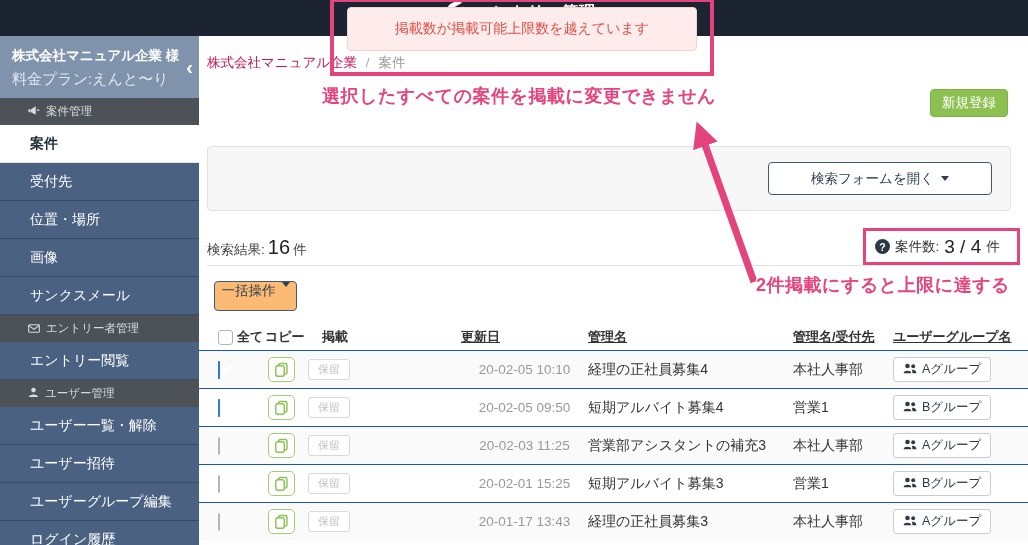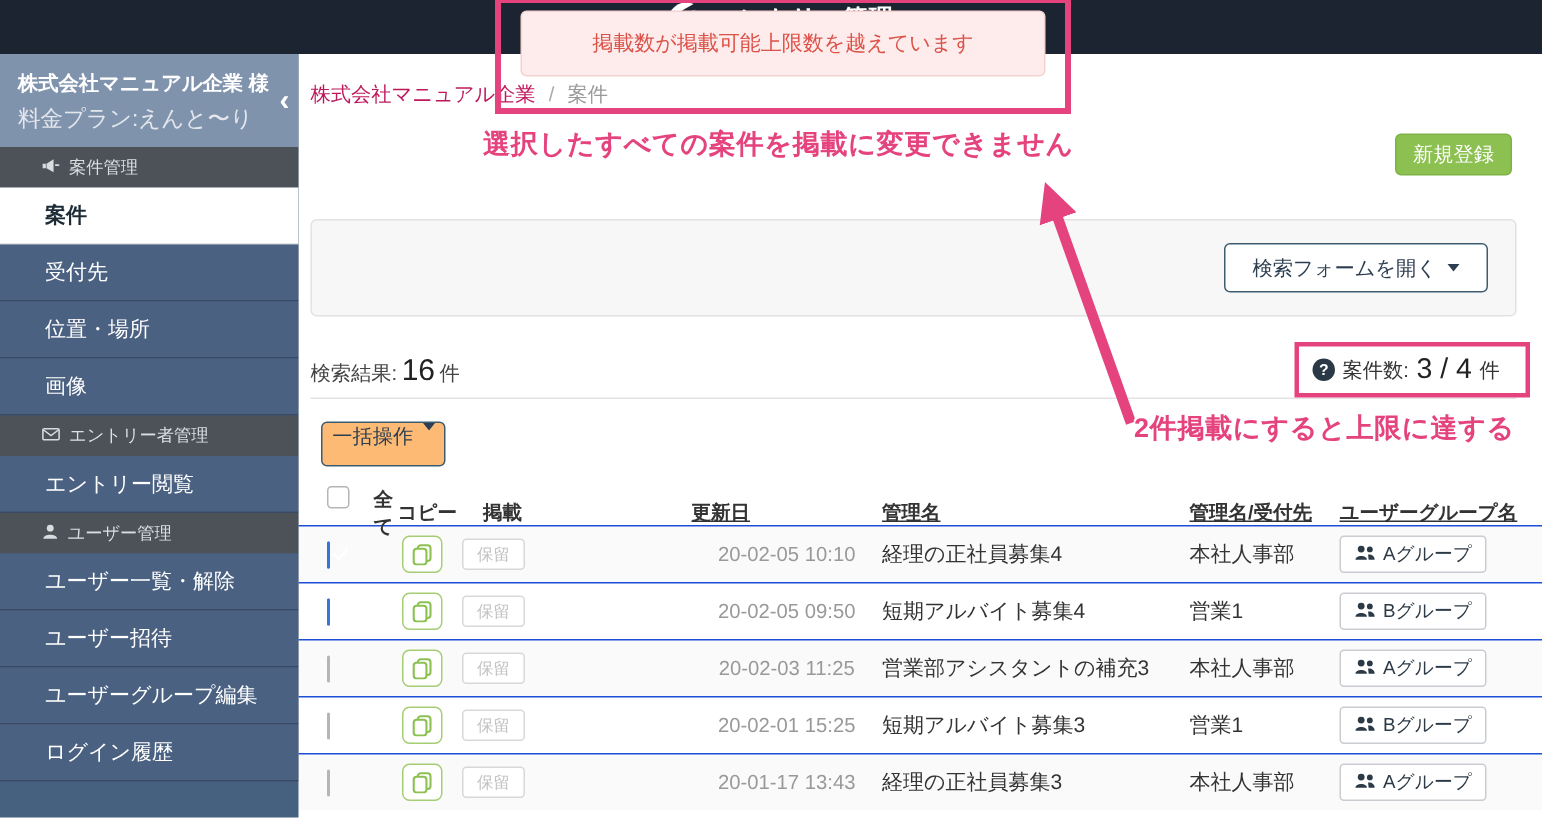--- a/index.html
+++ b/index.html
@@ -31,21 +31,21 @@
   .main { position:absolute; top:36px; left:199px; width:829px; bottom:0; background:#fff; }
   .breadcrumb { position:absolute; left:8px; top:18px; font-size:13.5px; }
   .breadcrumb .bc-link { color:#be185d; text-decoration:none; cursor:pointer; }
   .breadcrumb .bc-sep { color:#aaa; margin:0 5px; }
   .breadcrumb .bc-cur { color:#999; }
   .btn-new { position:absolute; left:731px; top:53px; width:78px; height:28px;
     background:#8cc152; border:1px solid #7fb246; border-radius:4px;
     color:#fff; font-size:13.5px; cursor:pointer; font-family:inherit; }
   .search-panel { position:absolute; left:8px; top:110px; width:804px; height:65px;
     background:#f7f7f7; border:1px solid #e2e2e2; border-radius:4px; }
-  .btn-search-toggle { position:absolute; right:18px; top:15px; width:176px; height:33px;
+  .btn-search-toggle { position:absolute; right:18px; top:15px; width:224px; height:33px;
     background:#fff; border:1px solid #3e5c70; border-radius:4px; color:#2d3e50;
     font-size:13.5px; cursor:pointer; font-family:inherit;
     display:flex; align-items:center; justify-content:center; gap:7px; }
   .caret { width:0; height:0; border-left:4.5px solid transparent; border-right:4.5px solid transparent;
     border-top:5px solid #2d3e50; display:inline-block; }
   .results { position:absolute; left:8px; top:200px; font-size:13.5px; color:#444; }
   .results .count { font-size:20px; color:#222; margin:0 3px; }
   .capacity { position:absolute; left:664px; top:192px; height:37px; min-width:157px;
     border:3.5px solid #e5437e; background:#fff; display:flex; align-items:center;
     gap:5px; padding:0 9px; z-index:20; }
@@ -59,21 +59,21 @@
     background:#fdba74; border:1px solid #3e5c70; border-radius:4px; color:#2d3e50;
     font-size:13.5px; cursor:pointer; font-family:inherit;
     display:flex; justify-content:center; gap:6px; }
   
   .table { position:absolute; left:0; top:288px; width:829px; }
   .thead, .trow { display:grid; grid-template-columns:47px 43px 153px 127px 205px 100px auto;
     padding-left:19px; align-items:center; }
   .thead { height:26px; font-size:13px; font-weight:bold; color:#333; }
   .thead .hsort { text-decoration:underline; cursor:pointer; }
   .thead .h-keisai { padding-left:14px; }
-  .th-all { display:flex; align-items:flex-start; gap:16px; }
+  .th-all { display:flex; align-items:center; gap:4px; }
   .trow { height:38px; border-top:1px solid #1d4ed8; font-size:14px; }
   .trow:nth-child(odd) { background:#fafafa; }
   .cb { width:15px; height:15px; border:1px solid #b5b5b5; border-radius:3px; background:#fff;
     cursor:pointer; position:relative; flex:none; }
   .cb.checked { background:#3577d4; border-color:#3577d4; }
   .cb.checked::after { content:""; position:absolute; left:4.5px; top:1.5px; width:4px; height:8px;
     border-right:2px solid #fff; border-bottom:2px solid #fff; transform:rotate(40deg); }
   .copy-btn { width:27px; height:25px; margin-left:3px; background:#fff; border:1.5px solid #a5cd74;
     border-radius:5px; cursor:pointer; display:flex; align-items:center; justify-content:center; }
   .hold-btn { width:42px; height:21px; background:#fff; border:1px solid #d8d8d8; border-radius:3px;
@@ -157,20 +157,23 @@
   </div>
       <div class="navitem">
     <span>受付先</span>
   </div>
       <div class="navitem">
     <span>位置・場所</span>
   </div>
       <div class="navitem">
     <span>画像</span>
   </div>
+      <div class="navitem">
+    <span>サンクスメール</span>
+  </div>
       <div class="navsec">
     <span class="sec-icon"><svg width="12" height="9" viewBox="0 0 14 10">
             <rect x="0.7" y="0.7" width="12.6" height="8.6" rx="1" fill="none" stroke="#d8dcdf" stroke-width="1.2"></rect>
             <path d="M1 1.5 L7 6 L13 1.5" fill="none" stroke="#d8dcdf" stroke-width="1.2"></path>
           </svg></span>
     <span>エントリー者管理</span>
   </div>
       <div class="navitem">
     <span>エントリー閲覧</span>
   </div>

